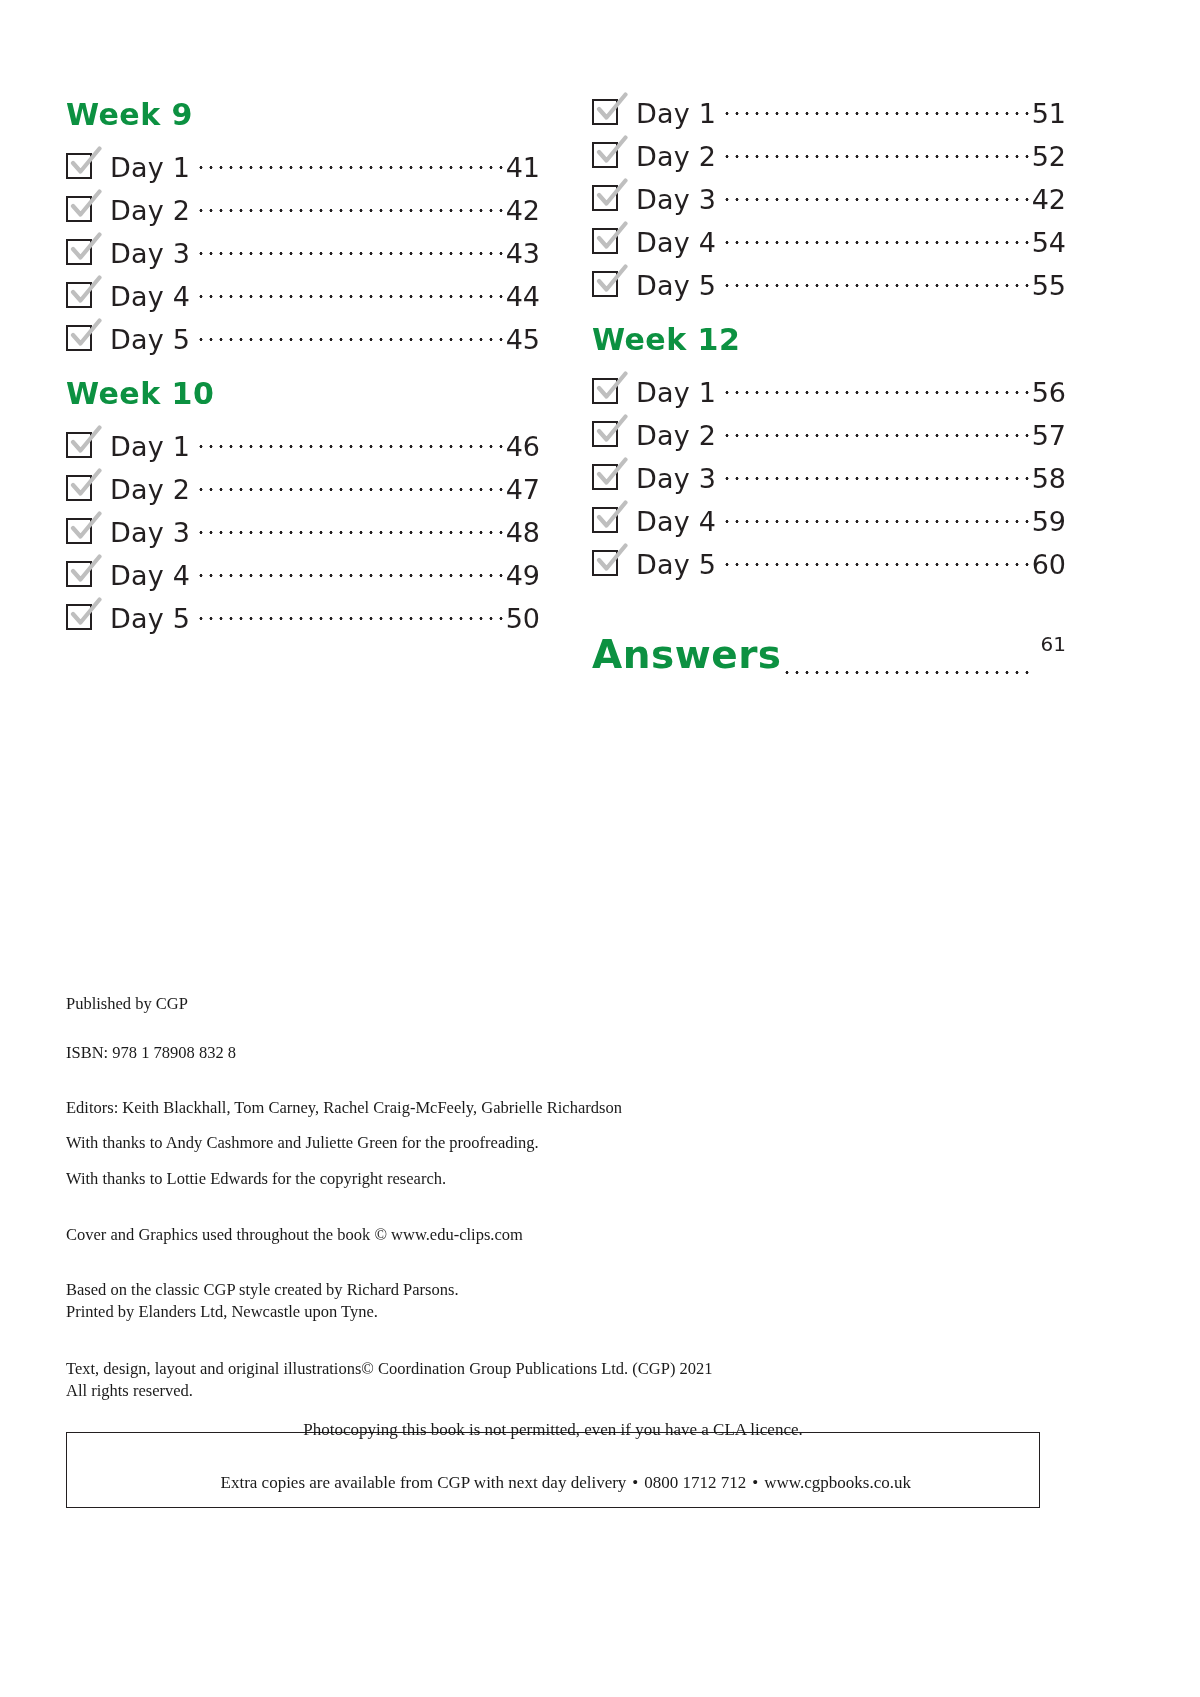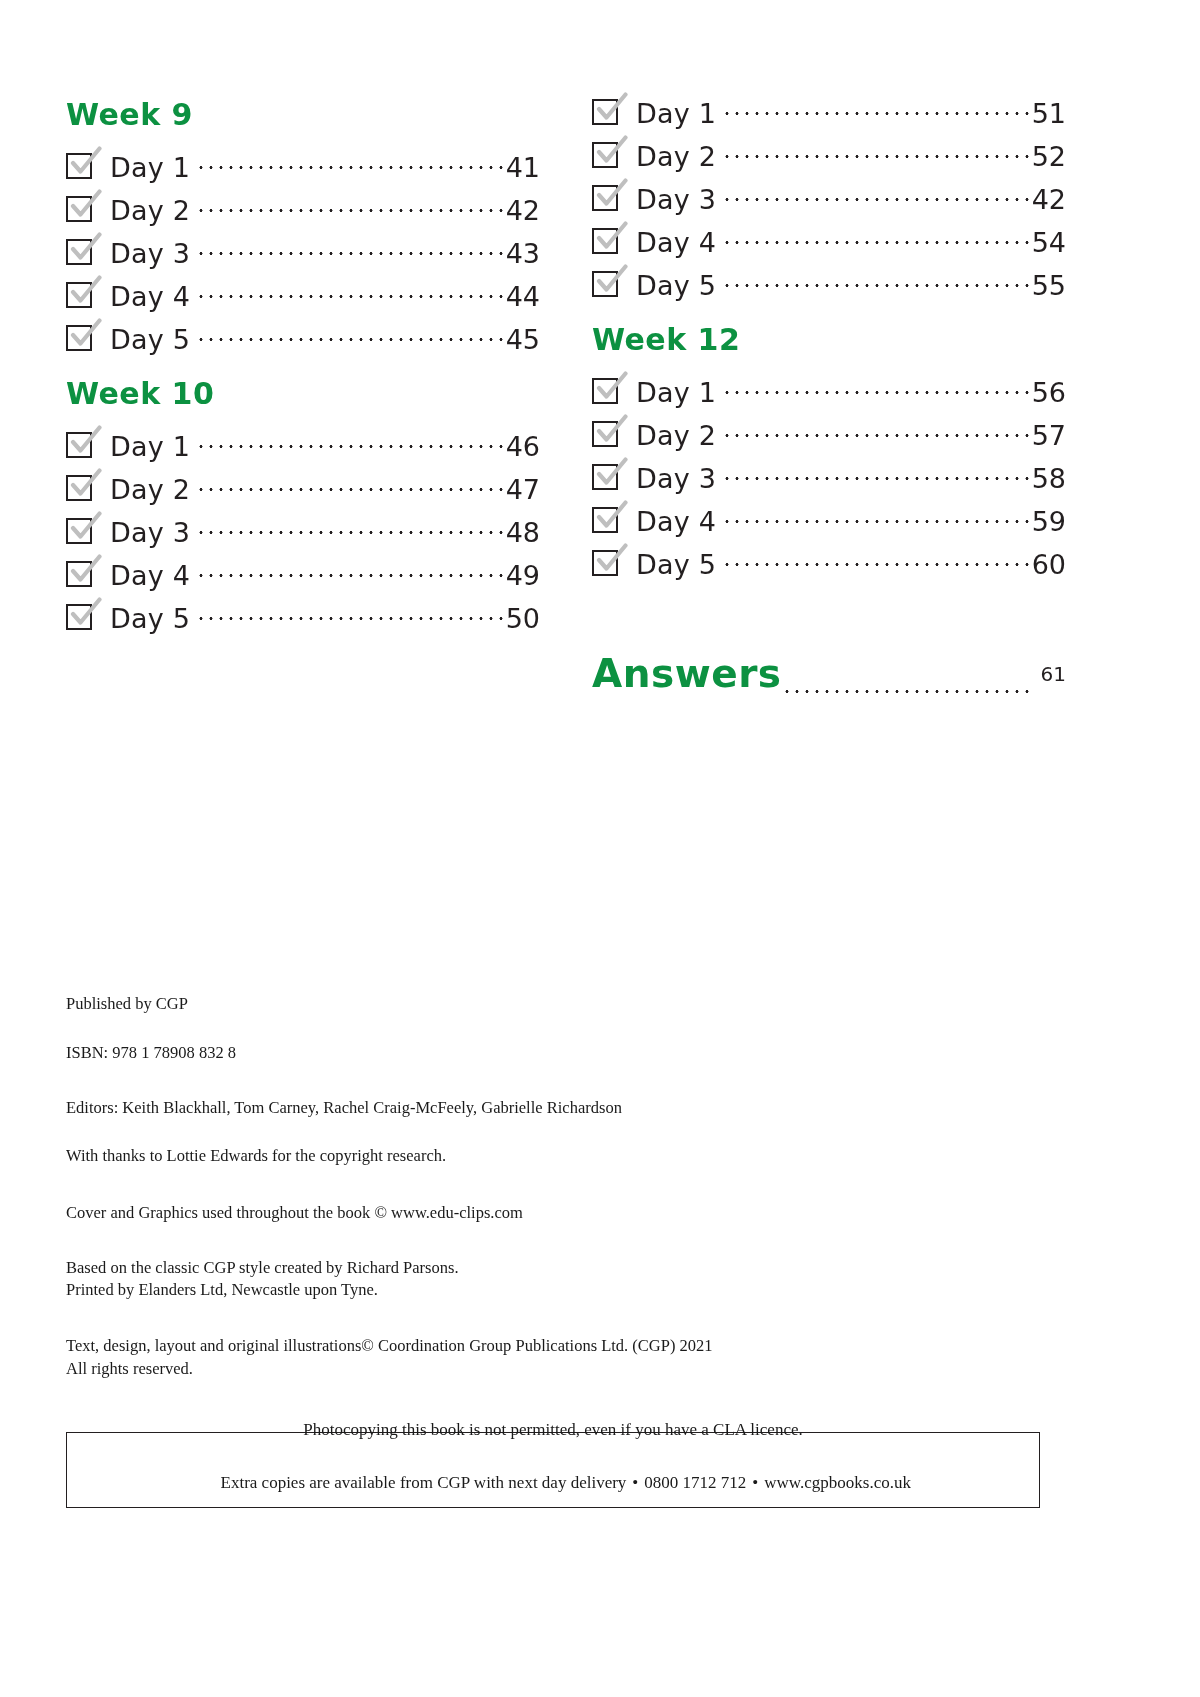--- a/index.html
+++ b/index.html
@@ -117,22 +117,22 @@
     font-family: "DejaVu Sans", sans-serif;
     font-size: 27px;
     color: #231f20;
     min-width: 34px;
     text-align: right;
   }
 
   
   .answers-row {
     display: flex;
-    align-items: center;
-    margin-top: 65px;
+    align-items: flex-start;
+    margin-top: 46px;
   }
   .answers-title {
     color: #0c9141;
     font-family: "DejaVu Sans", sans-serif;
     font-weight: bold;
     font-size: 39px;
     letter-spacing: 0.5px;
     white-space: nowrap;
   }
   .answers-row .leader {
@@ -433,20 +433,21 @@
   </div>
 
   <div class="imprint">
     <p>Published by CGP</p>
     <div class="gap-md"></div>
     <p>ISBN: 978 1 78908 832 8</p>
     <div class="gap-lg"></div>
     <div class="tight">
       <p>Editors: Keith Blackhall, Tom Carney, Rachel Craig-McFeely, Gabrielle Richardson</p>
       <div class="gap-sm"></div>
+      <p>With thanks to Andy Cashmore and Juliette Green for the proofreading.</p>
       <div class="gap-sm"></div>
       <p>With thanks to Lottie Edwards for the copyright research.</p>
     </div>
     <div class="gap-lg"></div>
     <p>Cover and Graphics used throughout the book © www.edu-clips.com</p>
     <div class="gap-lg"></div>
     <div class="tight">
       <p>Based on the classic CGP style created by Richard Parsons.</p>
       <p>Printed by Elanders Ltd, Newcastle upon Tyne.</p>
     </div>

